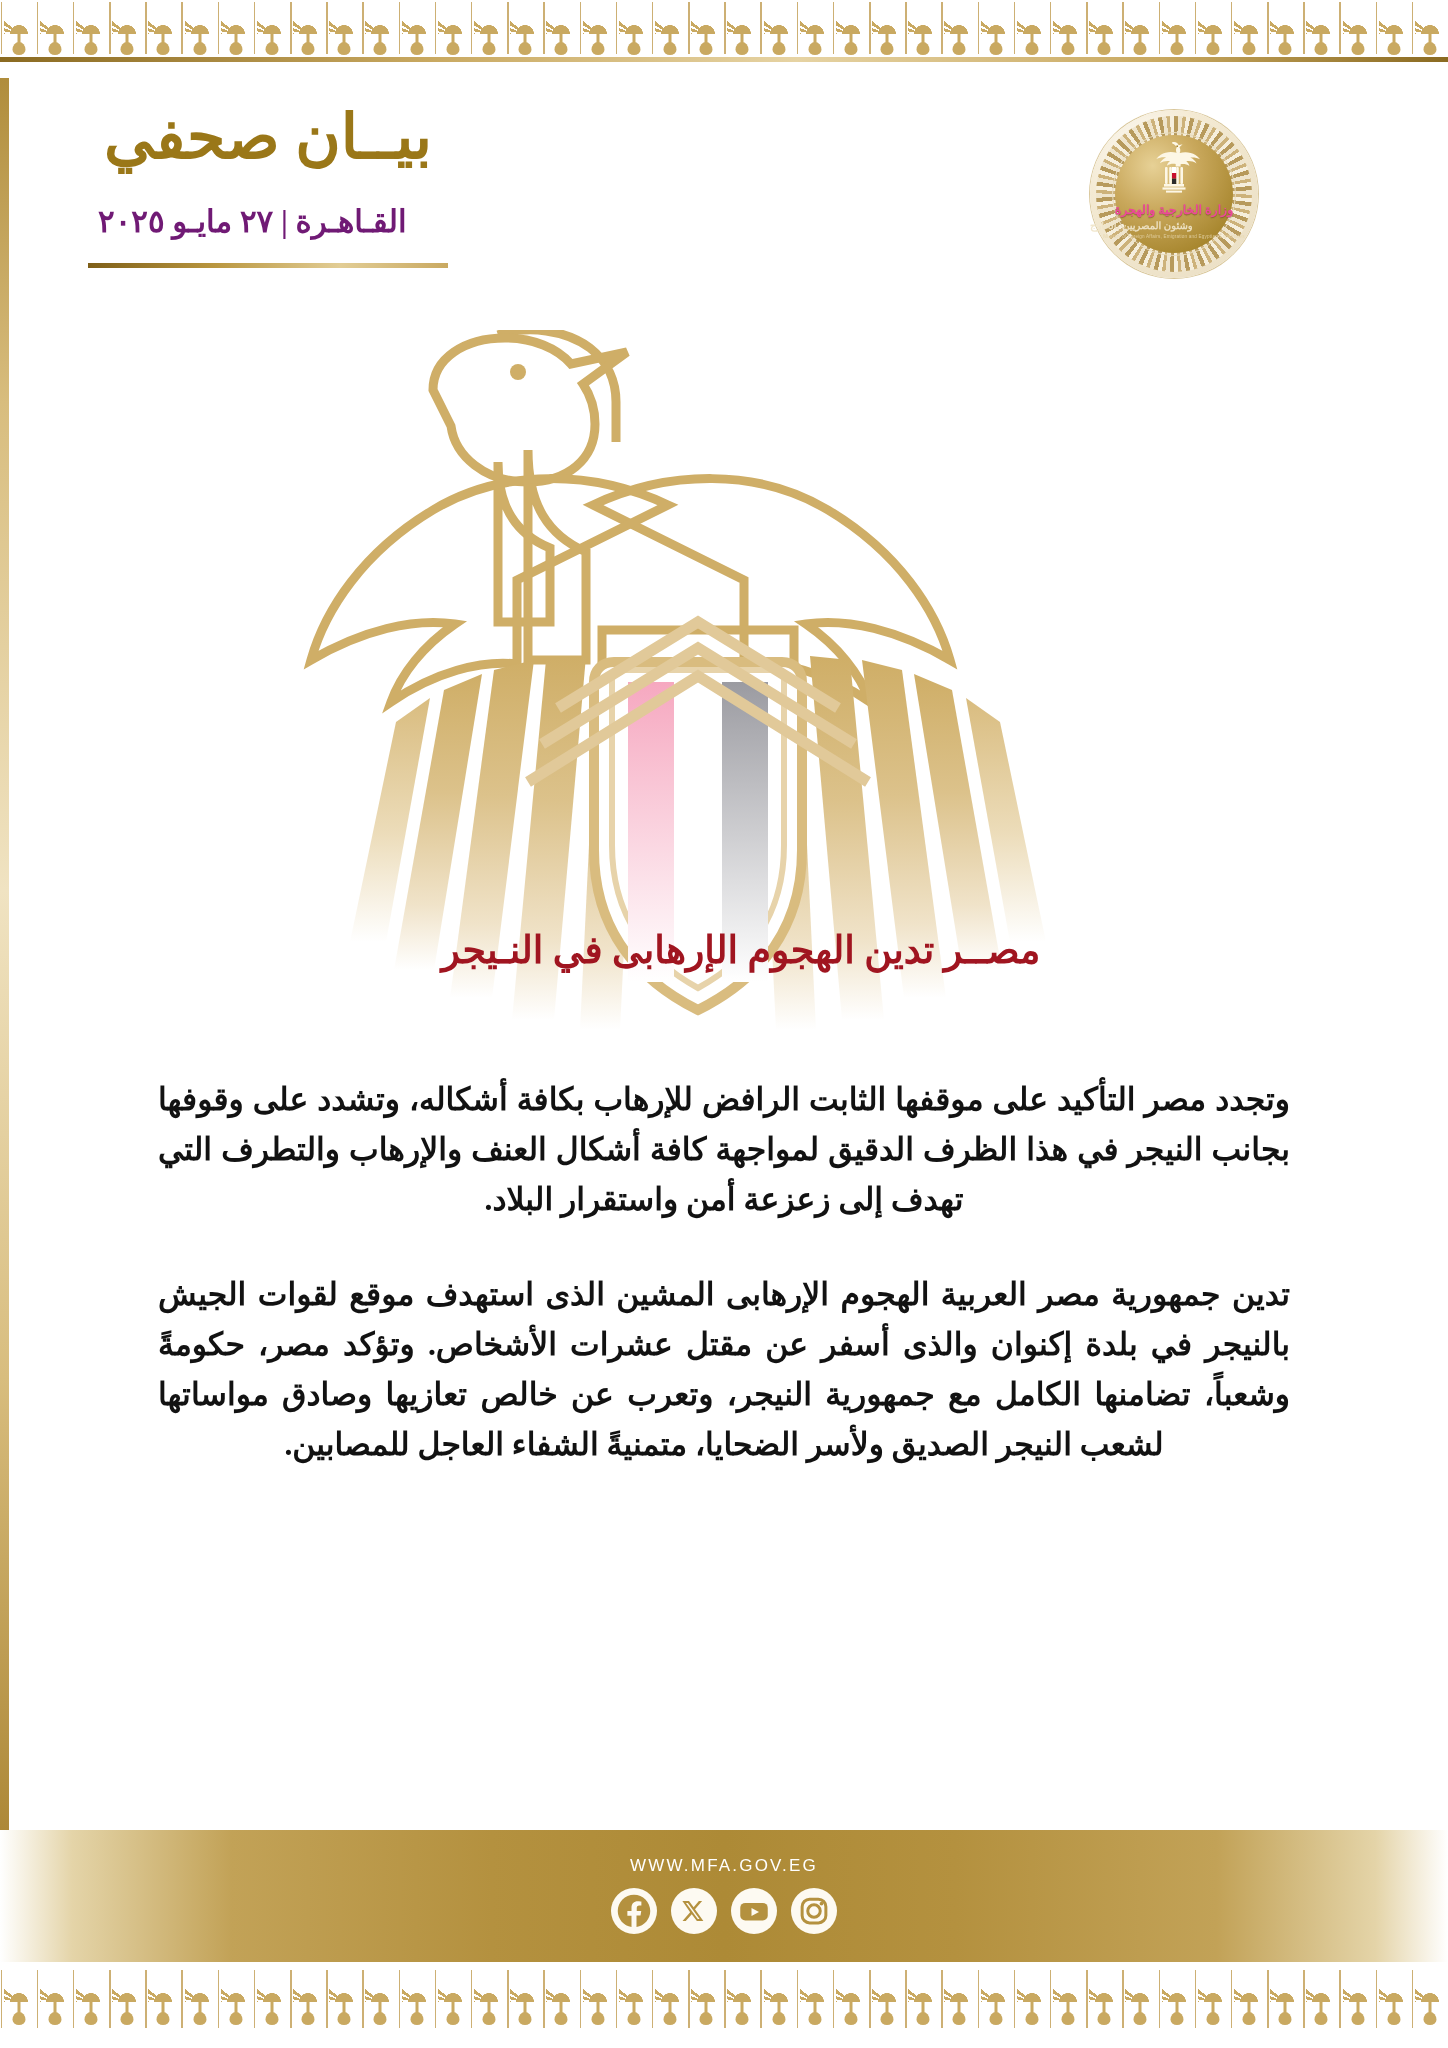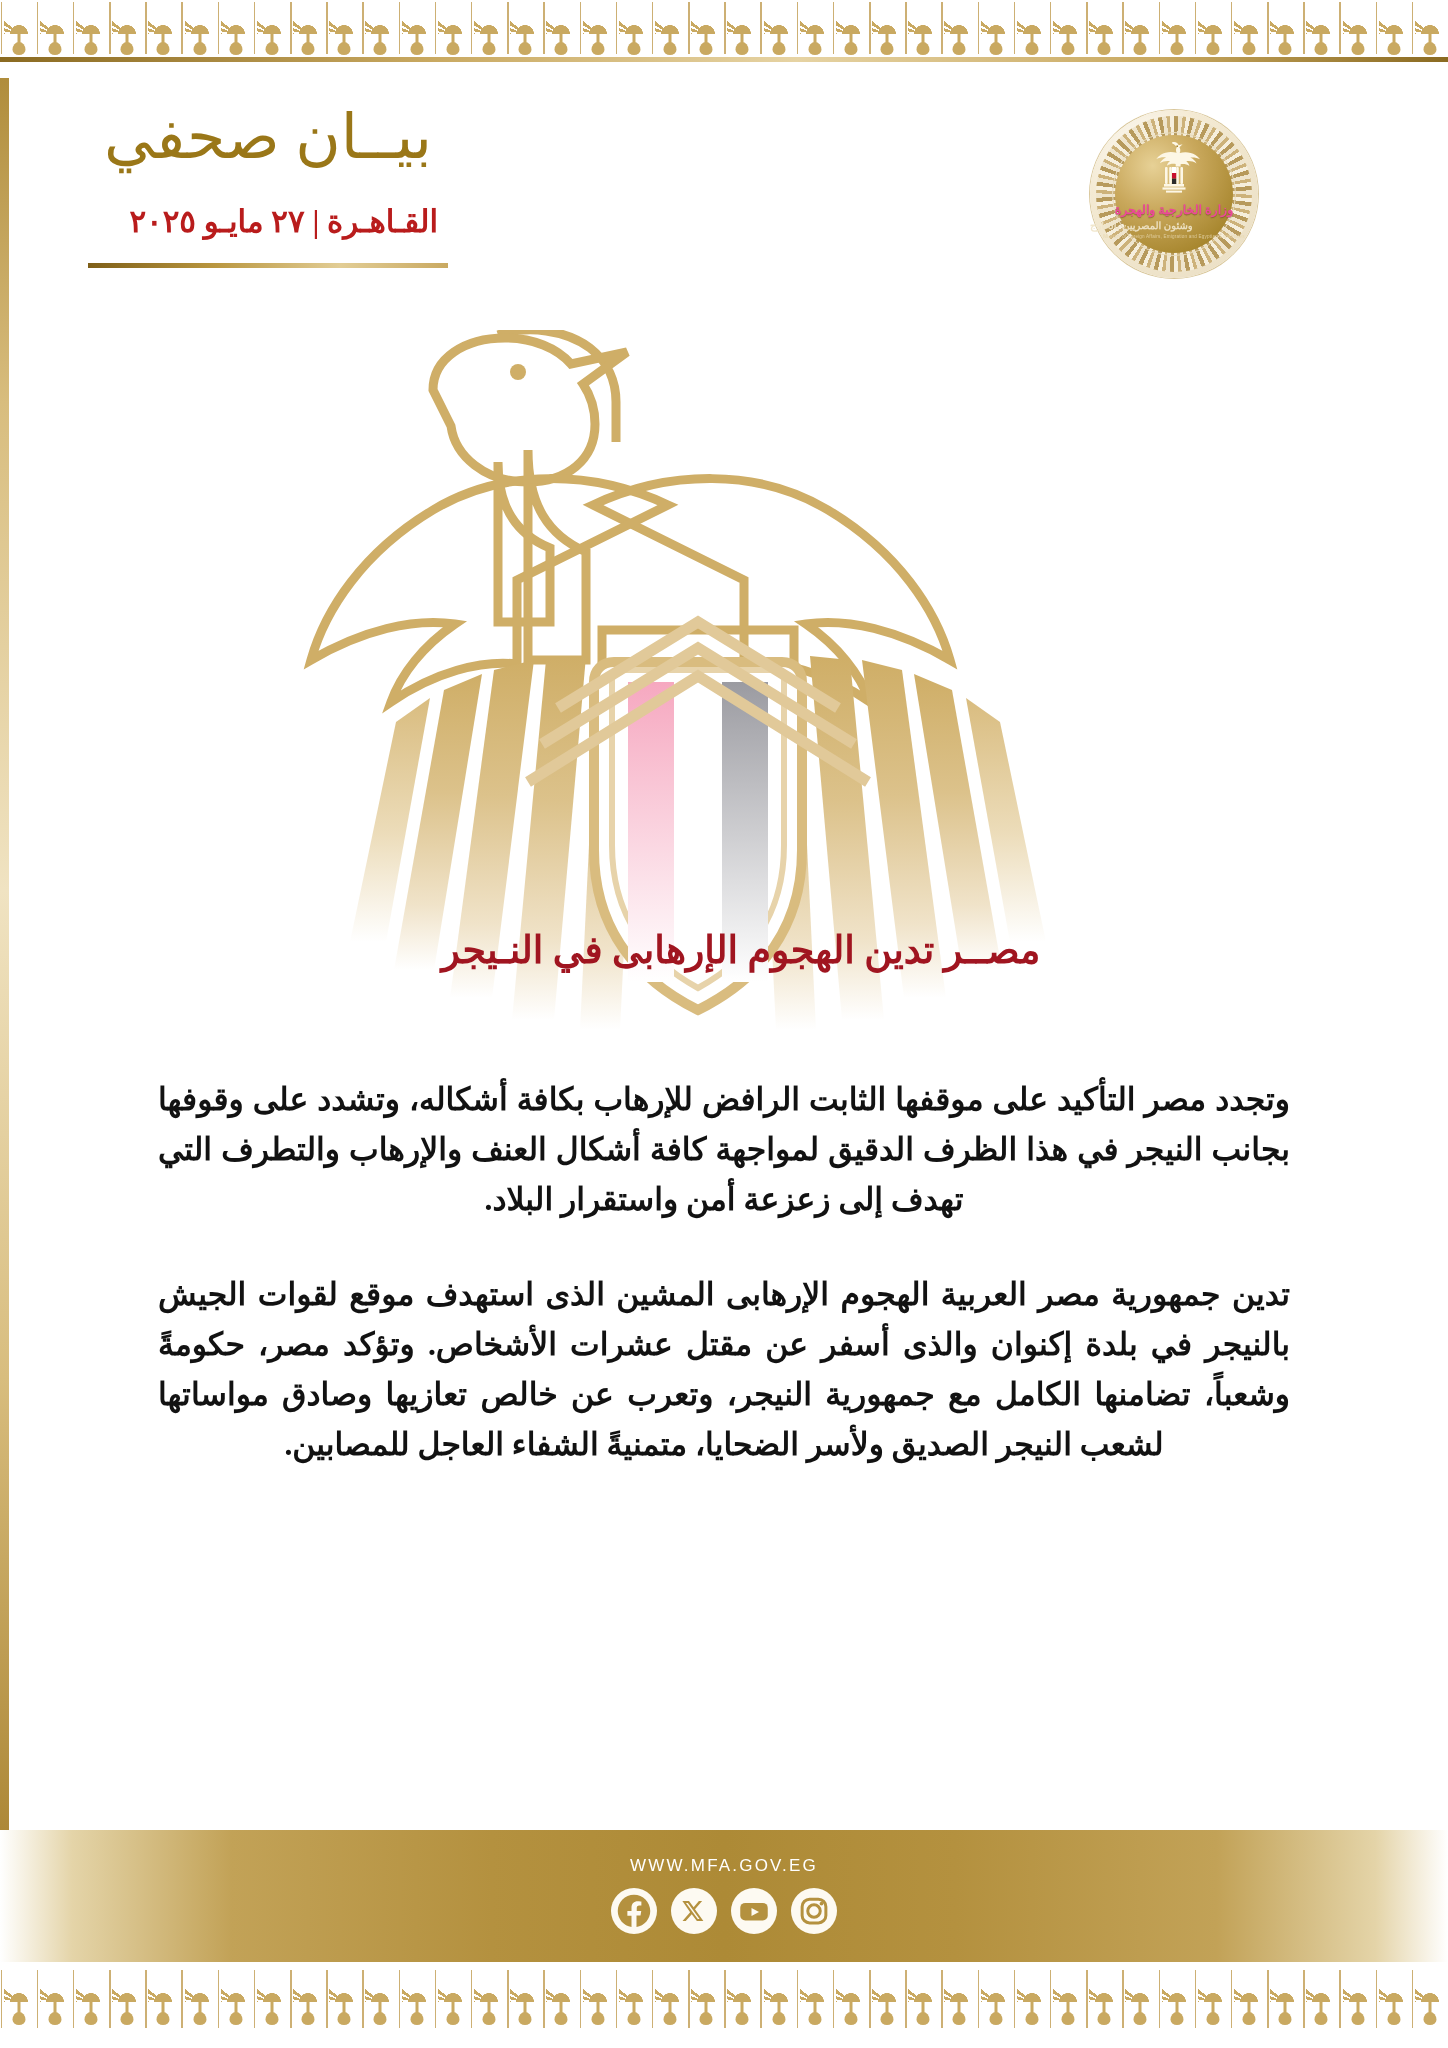--- a/index.html
+++ b/index.html
@@ -118,36 +118,36 @@
     width: 1448px;
     height: 185px;
   }
   .header-title {
     position: absolute;
     right: 1010px;
     top: 10px;
     width: 340px;
     text-align: center;
     font-size: 62px;
-    font-weight: 400;
+    font-weight: 700;
     color: #9a7718;
     letter-spacing: 2px;
     line-height: 1.05;
     font-family: "Liberation Serif", "DejaVu Serif", serif;
     white-space: nowrap;
   }
   .header-date {
     position: absolute;
     right: 1010px;
     top: 108px;
     width: 340px;
-    text-align: right;
+    text-align: left;
     font-size: 31px;
     font-weight: 700;
-    color: #b91c1c;
+    color: #701a75;
     white-space: nowrap;
     font-family: "Liberation Serif", "DejaVu Serif", serif;
   }
   .header-underline {
     position: absolute;
     right: 1000px;
     top: 168px;
     width: 360px;
     height: 5px;
     background: linear-gradient(90deg,#7e5f18 0%,#b9963f 35%,#e2cd95 70%,#c9a961 100%);

